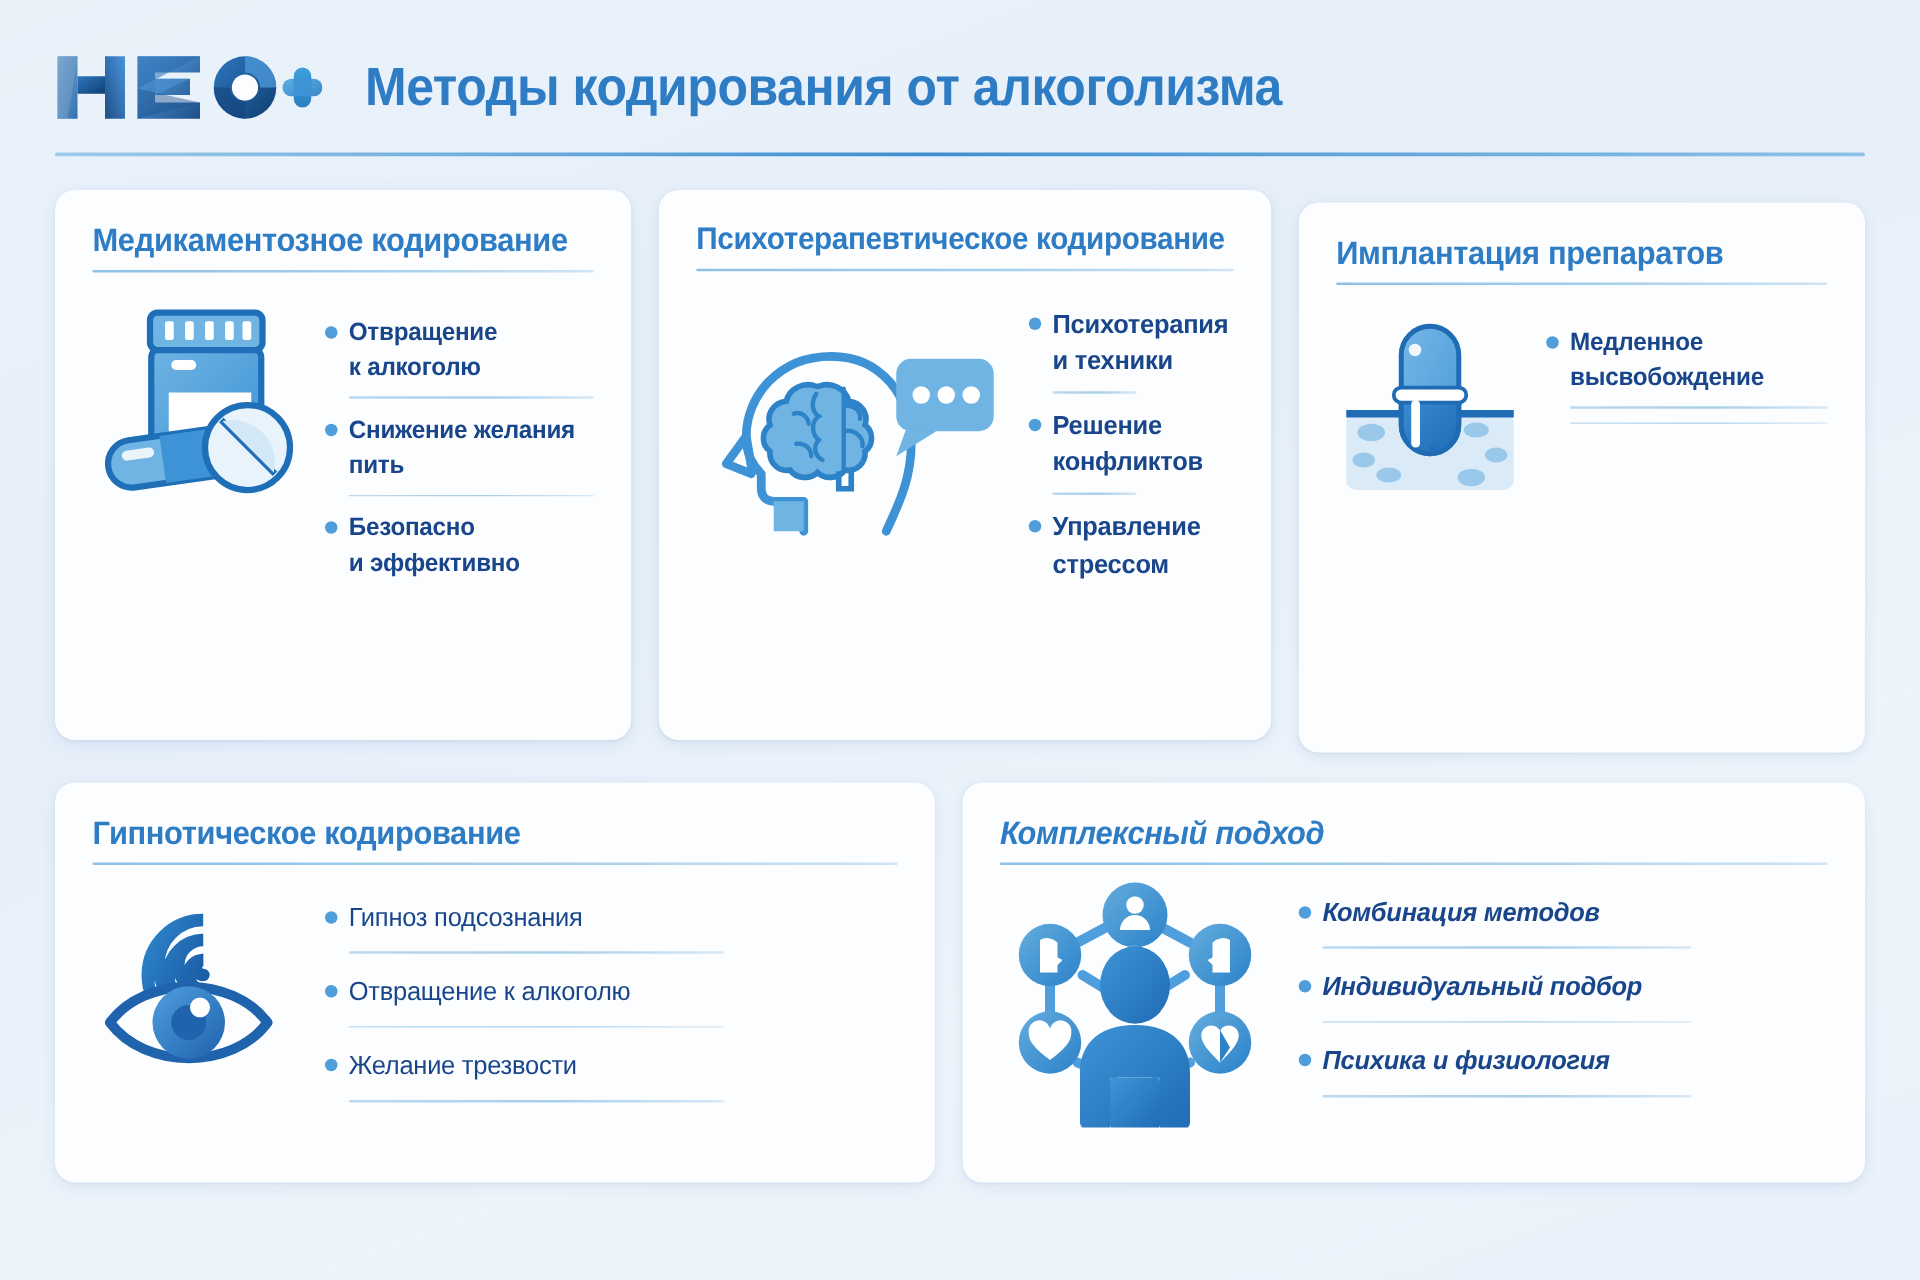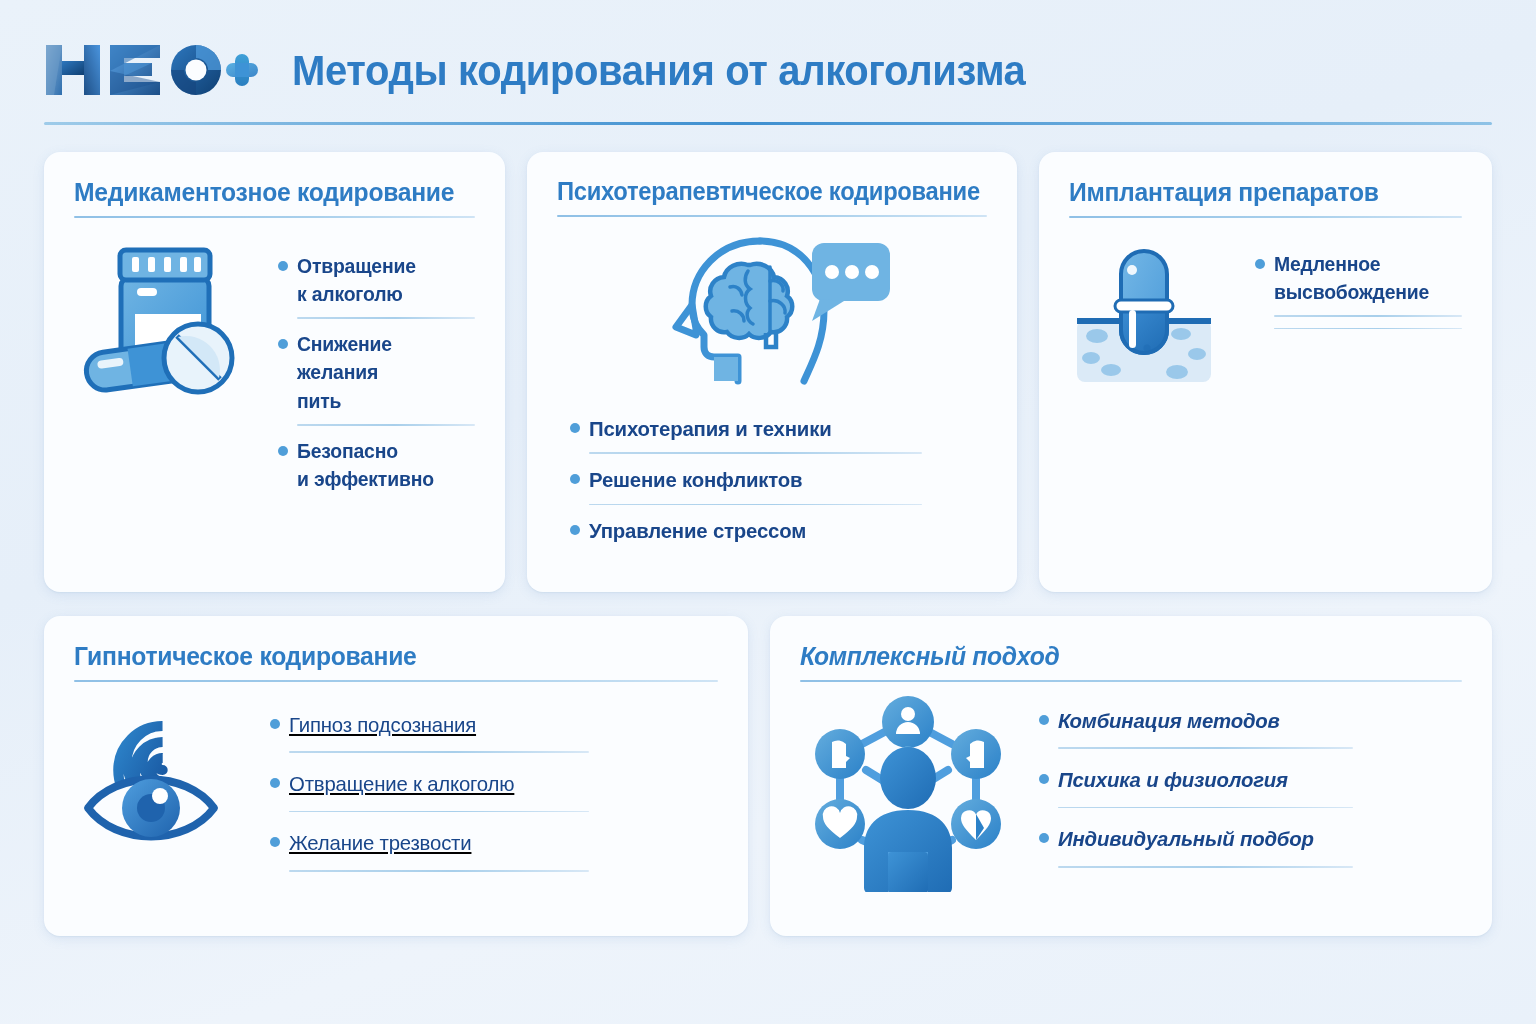--- a/index.html
+++ b/index.html
@@ -70,21 +70,21 @@
     background: #fbfdff;
     border-radius: 16px;
     box-shadow: 0 3px 12px rgba(90, 140, 190, 0.13),
                 0 1px 2px rgba(90, 140, 190, 0.10);
     padding: 26px 30px 20px 30px;
     box-sizing: border-box;
     position: relative;
   }
   .card-top-1 { width: 474px; height: 440px; }
   .card-top-2 { width: 490px; height: 440px; }
-  .card-top-3 { width: 466px; height: 440px; }
+  .card-top-3 { width: 466px; height: 440px; margin-top: 10px; }
   .card-bot-1 { width: 712px; height: 320px; }
   .card-bot-2 { width: 730px; height: 320px; font-style: italic; }
 
   .card-title {
     font-size: 26px;
     font-weight: bold;
     color: #2e7cc4;
     letter-spacing: -0.3px;
     transform: scaleX(0.95);
     transform-origin: left center;
@@ -97,25 +97,24 @@
     height: 2px;
     border-radius: 1px;
     background: linear-gradient(90deg, #8fc0e6 0%, #a9d0ec 60%, #cfe4f5 100%);
   }
 
   
   .body-side {           
     display: flex;
     align-items: flex-start;
     margin-top: 20px;
-    gap: 24px;
+    gap: 6px;
   }
   .body-stack {          
     display: flex;
-    flex-direction: column;
     align-items: center;
     margin-top: 12px;
   }
 
   .icon-box { flex: 0 0 auto; }
 
   .bullets { flex: 1 1 auto; }
 
   .bullet-item { position: relative; }
   .bullet-row {
@@ -152,21 +151,21 @@
   .card-top-1 .bullets { padding-left: 10px; padding-top: 14px; }
   .card-top-1 .bullet-text { font-size: 20px; }
 
   .card-top-2 .bullets { width: 100%; padding-left: 26px; margin-top: 16px; }
   .card-top-2 .bullet-text { font-size: 21px; }
   .card-top-2 .bullet-rule { margin-right: 78px; }
 
   .card-top-3 .bullets { padding-left: 12px; padding-top: 12px; }
   .card-top-3 .bullet-text { font-size: 20px; }
 
-  .card-bot-1 .body-side { margin-top: 14px; gap: 26px; text-decoration: underline; }
+  .card-bot-1 .body-side { margin-top: 14px; gap: 16px; }
   .card-bot-1 .bullets { padding-top: 14px; }
   .card-bot-1 .bullet-text { font-size: 21px; font-weight: normal; }
   .card-bot-1 .bullet-rule { margin: 12px 0 16px 19px; width: 300px; }
 
   .card-bot-2 .body-side { margin-top: 10px; gap: 24px; }
   .card-bot-2 .bullets { padding-top: 14px; }
   .card-bot-2 .bullet-text { font-size: 21px; font-weight: bold; }
   .card-bot-2 .bullet-rule { margin: 12px 0 16px 19px; width: 295px; }
 </style>
 </head>
@@ -547,28 +546,28 @@
           <div class="bullet-item">
             <div class="bullet-row">
               <span class="dot"></span>
               <span class="bullet-text">Комбинация методов</span>
             </div>
             <div class="bullet-rule"></div>
           </div>
           <div class="bullet-item">
             <div class="bullet-row">
               <span class="dot"></span>
+              <span class="bullet-text">Индивидуальный подбор</span>
+            </div>
+            <div class="bullet-rule"></div>
+          </div>
+          <div class="bullet-item">
+            <div class="bullet-row">
+              <span class="dot"></span>
               <span class="bullet-text">Психика и физиология</span>
-            </div>
-            <div class="bullet-rule"></div>
-          </div>
-          <div class="bullet-item">
-            <div class="bullet-row">
-              <span class="dot"></span>
-              <span class="bullet-text">Индивидуальный подбор</span>
             </div>
             <div class="bullet-rule"></div>
           </div>
         </div>
       </div>
     </div>
   </div>
 </div>
 
 </body></html>

